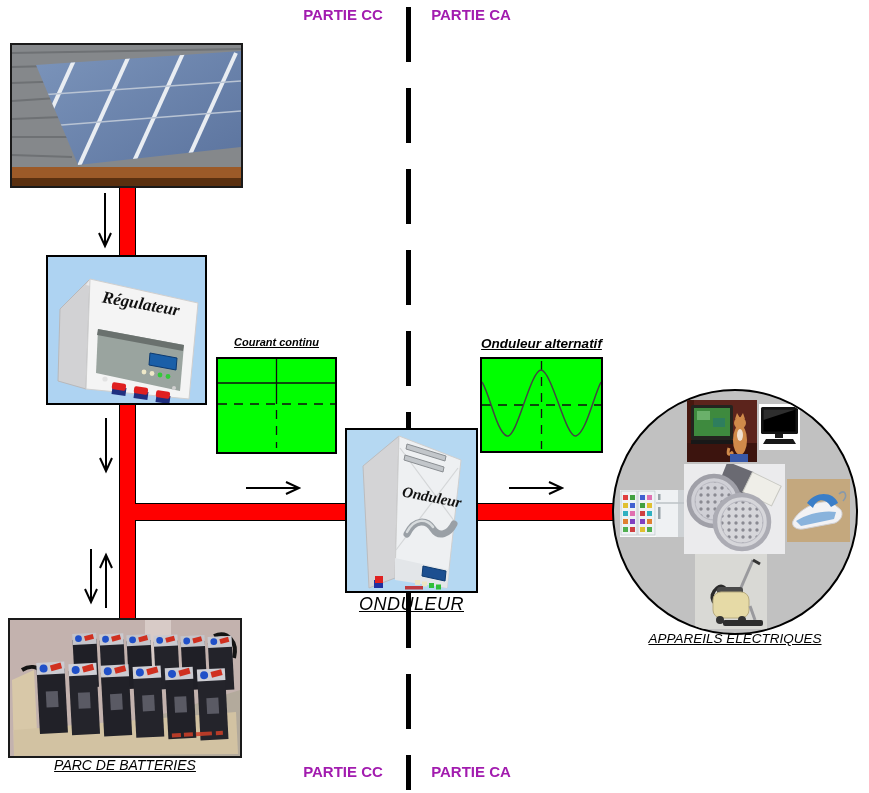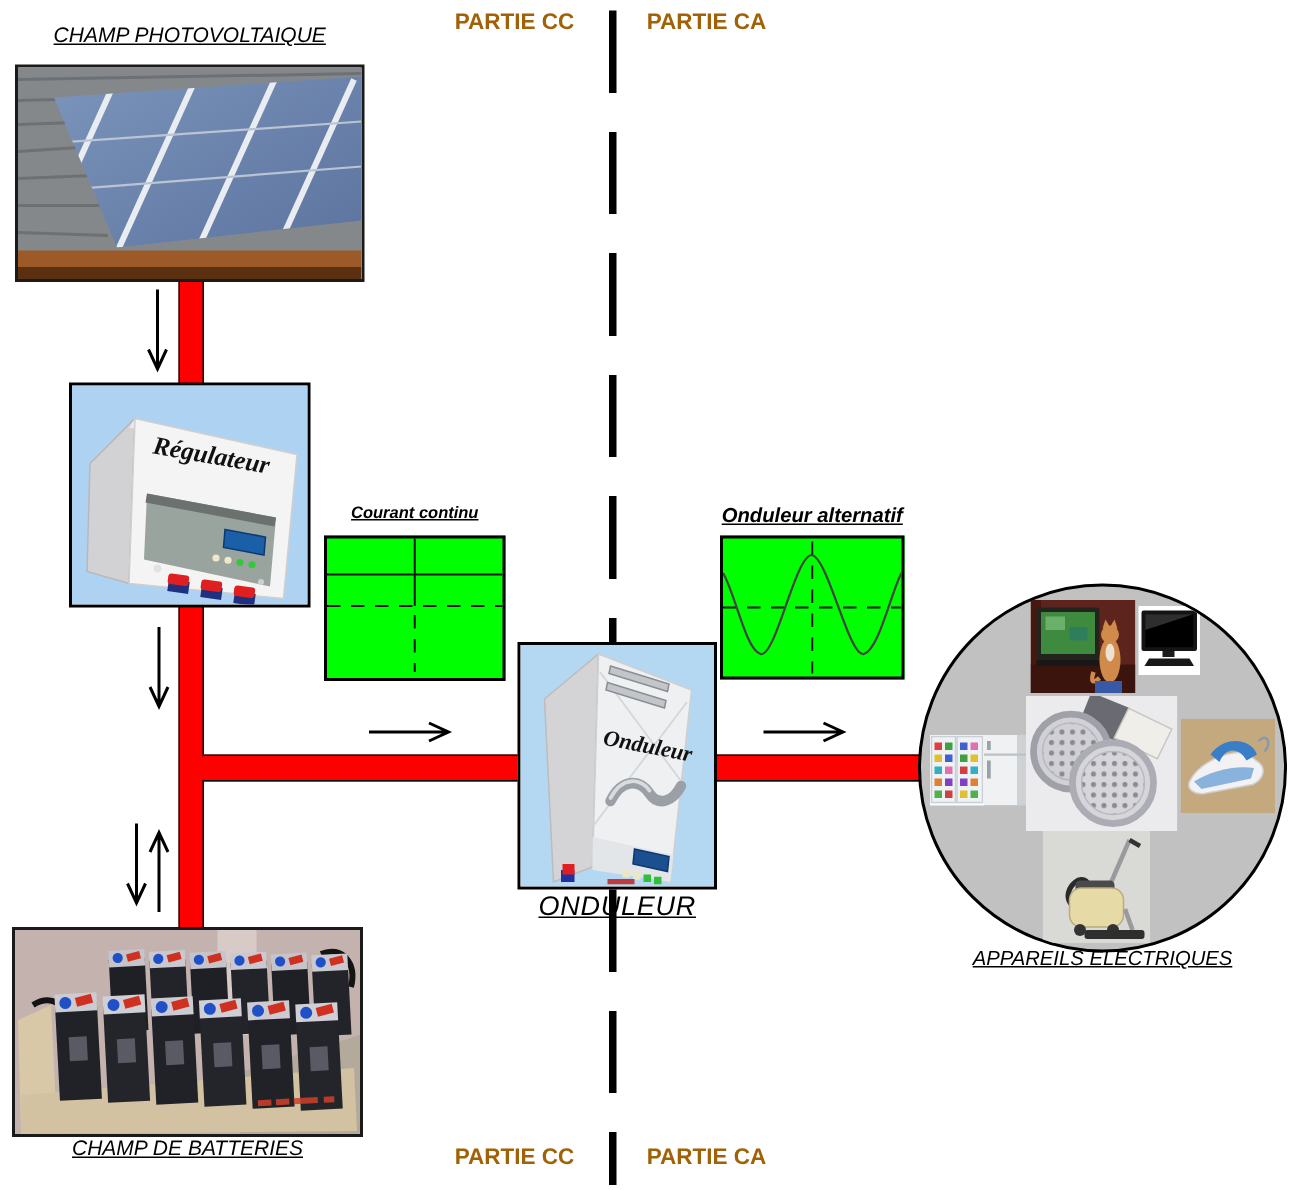--- a/index.html
+++ b/index.html
@@ -1,21 +1,21 @@
 <!DOCTYPE html>
 <html><head>
 <meta charset="utf-8">
 <style>
   html,body{margin:0;padding:0;background:#fff;}
   #stage{position:relative;width:869px;height:793px;background:#ffffff;
          font-family:"Liberation Sans",sans-serif;overflow:hidden;}
   .abs{position:absolute;}
   .caption{font-style:italic;text-decoration:underline;color:#000;
            text-align:center;white-space:nowrap;}
-  .zone{font-weight:bold;font-size:15px;color:#a16207;white-space:nowrap;}
+  .zone{font-weight:bold;font-size:15px;color:#a21caf;white-space:nowrap;}
   .dash-v{width:5px;background:repeating-linear-gradient(to bottom,#000 0 55px,transparent 55px 81px);}
   .wire-v{width:17px;background:#ff0000;border-left:1.5px solid #000;border-right:1.5px solid #000;box-sizing:border-box;}
   .wire-h{height:18px;background:#ff0000;border-top:1.5px solid #000;border-bottom:1.5px solid #000;box-sizing:border-box;}
   .photo{border:2px solid #1a1a1a;box-sizing:border-box;overflow:hidden;}
   .graph{background:#00ff00;border:2px solid #000;box-sizing:border-box;}
   .graph svg{display:block;}
   .devtext{font-family:"Liberation Serif",serif;font-style:italic;font-weight:bold;}
   .circleimg{position:absolute;overflow:hidden;}
   svg{display:block;}
 </style>
@@ -379,25 +379,24 @@
         <rect x="22" y="33" width="26" height="9" rx="3" fill="#4a4a4a"></rect>
         <rect x="18" y="38" width="36" height="26" rx="8" fill="#e6daa6" stroke="#b8ac80"></rect>
         <circle cx="25" cy="66" r="4" fill="#333"></circle>
         <circle cx="47" cy="66" r="4" fill="#333"></circle>
         <line x1="55" y1="52" x2="60" y2="66" stroke="#9a9a9e" stroke-width="3"></line>
         <rect x="28" y="66" width="40" height="6" rx="2" fill="#2e2e2e"></rect>
       </svg>
     </div>
   </div>
 
-  <div class="abs caption" style="left:10px;top:15px;width:233px;font-size:14px;">CHAMP PHOTOVOLTAIQUE</div>
   <div class="abs caption" style="left:206px;top:336px;width:141px;font-size:11px;font-weight:bold;">Courant continu</div>
   <div class="abs caption" style="left:470px;top:336px;width:143px;font-size:13.5px;font-weight:bold;">Onduleur alternatif</div>
   <div class="abs caption" style="left:345px;top:594px;width:133px;font-size:18px;letter-spacing:.5px;">ONDULEUR</div>
-  <div class="abs caption" style="left:8px;top:757px;width:234px;font-size:14px;">CHAMP DE BATTERIES</div>
+  <div class="abs caption" style="left:8px;top:757px;width:234px;font-size:14px;">PARC DE BATTERIES</div>
   <div class="abs caption" style="left:612px;top:631px;width:246px;font-size:13.5px;">APPAREILS ELECTRIQUES</div>
 
   <div class="abs zone" style="left:283px;top:6px;width:120px;text-align:center;">PARTIE CC</div>
   <div class="abs zone" style="left:411px;top:6px;width:120px;text-align:center;">PARTIE CA</div>
   <div class="abs zone" style="left:283px;top:763px;width:120px;text-align:center;">PARTIE CC</div>
   <div class="abs zone" style="left:411px;top:763px;width:120px;text-align:center;">PARTIE CA</div>
 
 </div>
 
 </body></html>

